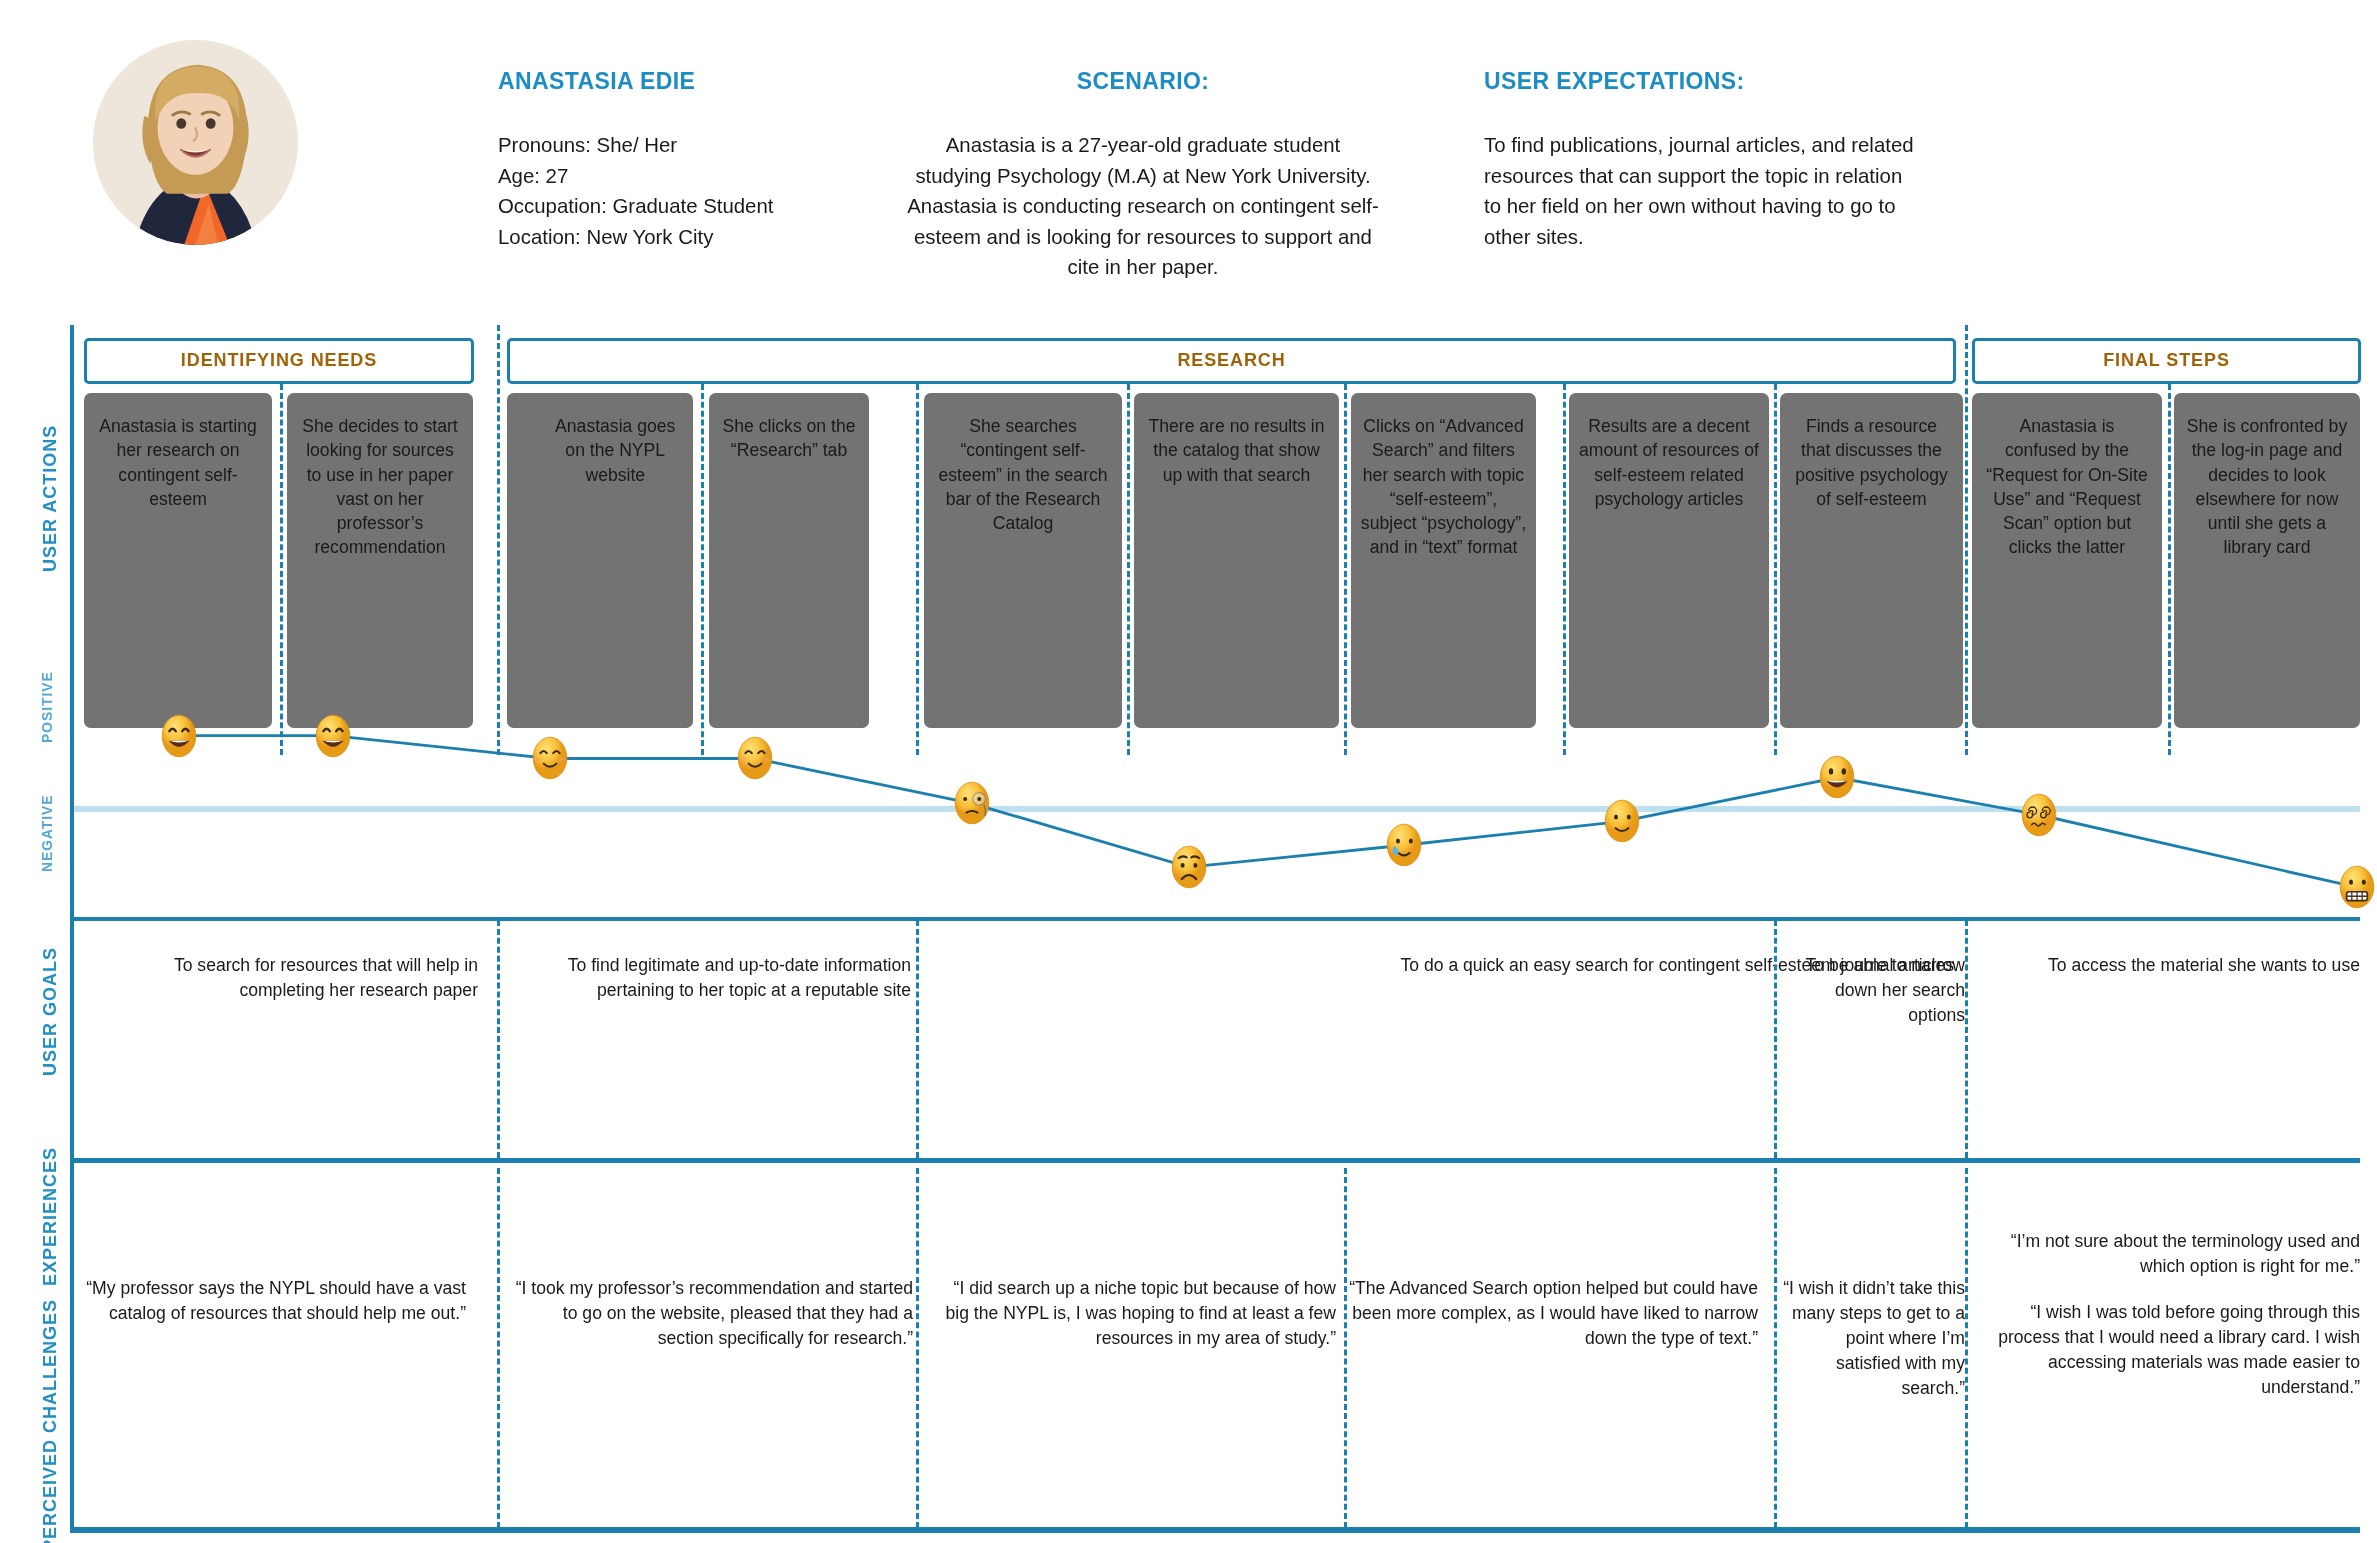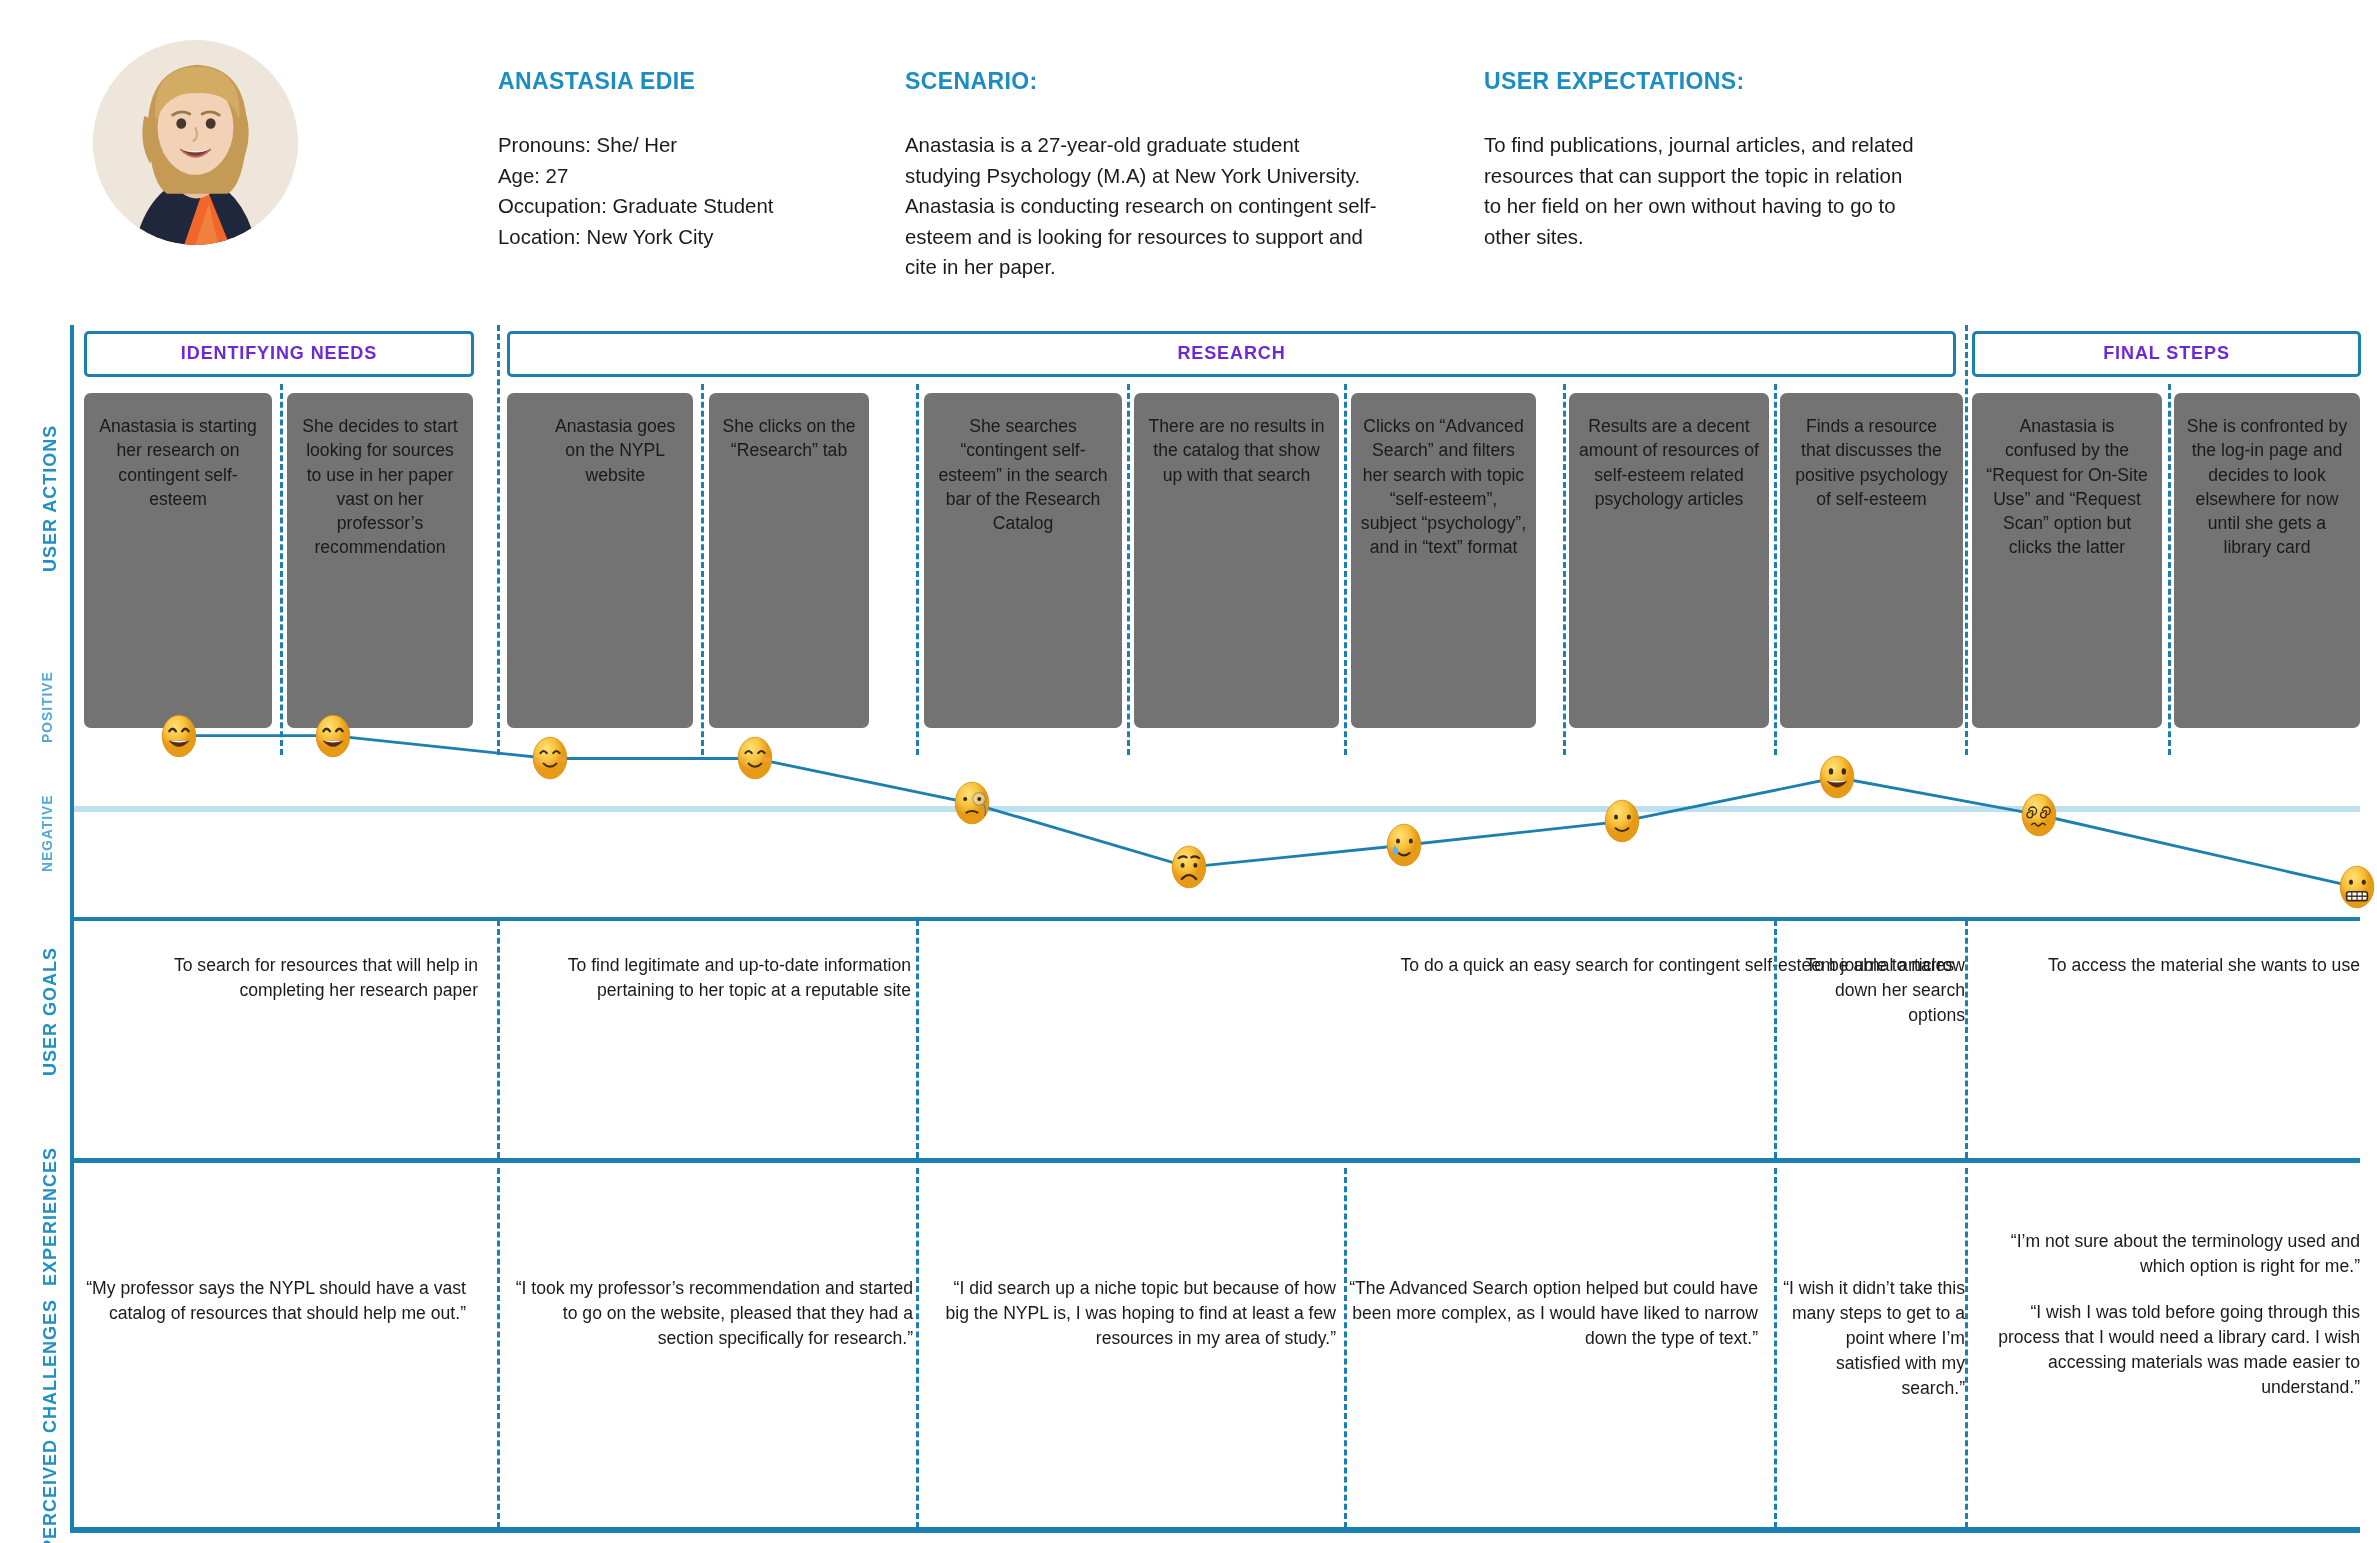--- a/index.html
+++ b/index.html
@@ -17,21 +17,21 @@
 
   .avatar {
     position: absolute; left: 93px; top: 40px;
     width: 205px; height: 205px; border-radius: 50%;
     overflow: hidden; background: #ece4d8;
   }
   .avatar svg { width: 100%; height: 100%; display: block; }
 
   .hdr-col { position: absolute; top: 68px; }
   .hdr-col.persona   { left: 498px; width: 342px; }
-  .hdr-col.scenario  { left: 905px; width: 476px; }
+  .hdr-col.scenario  { left: 905px; width: 476px; text-align: center; }
   .hdr-col.expect    { left: 1484px; width: 438px; }
 
   .hdr-title {
     color: #1b8dc4; font-size: 23px; font-weight: bold;
     letter-spacing: 0.4px; margin-bottom: 35px;
   }
   .hdr-body { font-size: 20.4px; line-height: 1.50; color: #1a1a1a; }
   .hdr-body .ln { display: block; }
 
   
@@ -54,21 +54,21 @@
 
   
   .hsep { position: absolute; left: 70px; width: 2290px; background: #1b7fb0; }
 
   
   .phasebar { position: absolute; top: 5.7px; height: 46px; }
   .phasebox {
     width: 100%; height: 100%;
     border: 3.3px solid #1b7fb0; border-radius: 4.8px; background: #fff;
     display: flex; align-items: center; justify-content: center;
-    font-size: 18px; font-weight: bold; letter-spacing: 0.9px; color: #6d28d9;
+    font-size: 18px; font-weight: bold; letter-spacing: 0.9px; color: #a16207; margin-top: 7px;
   }
 
   
   .actioncard {
     position: absolute; top: 68px; height: 335px;
     background: #737373; border-radius: 6.7px;
     padding: 21px 9.5px 0 9.5px;
     font-size: 17.6px; line-height: 1.38; text-align: center; color: #1a1a1a;
   }
 

